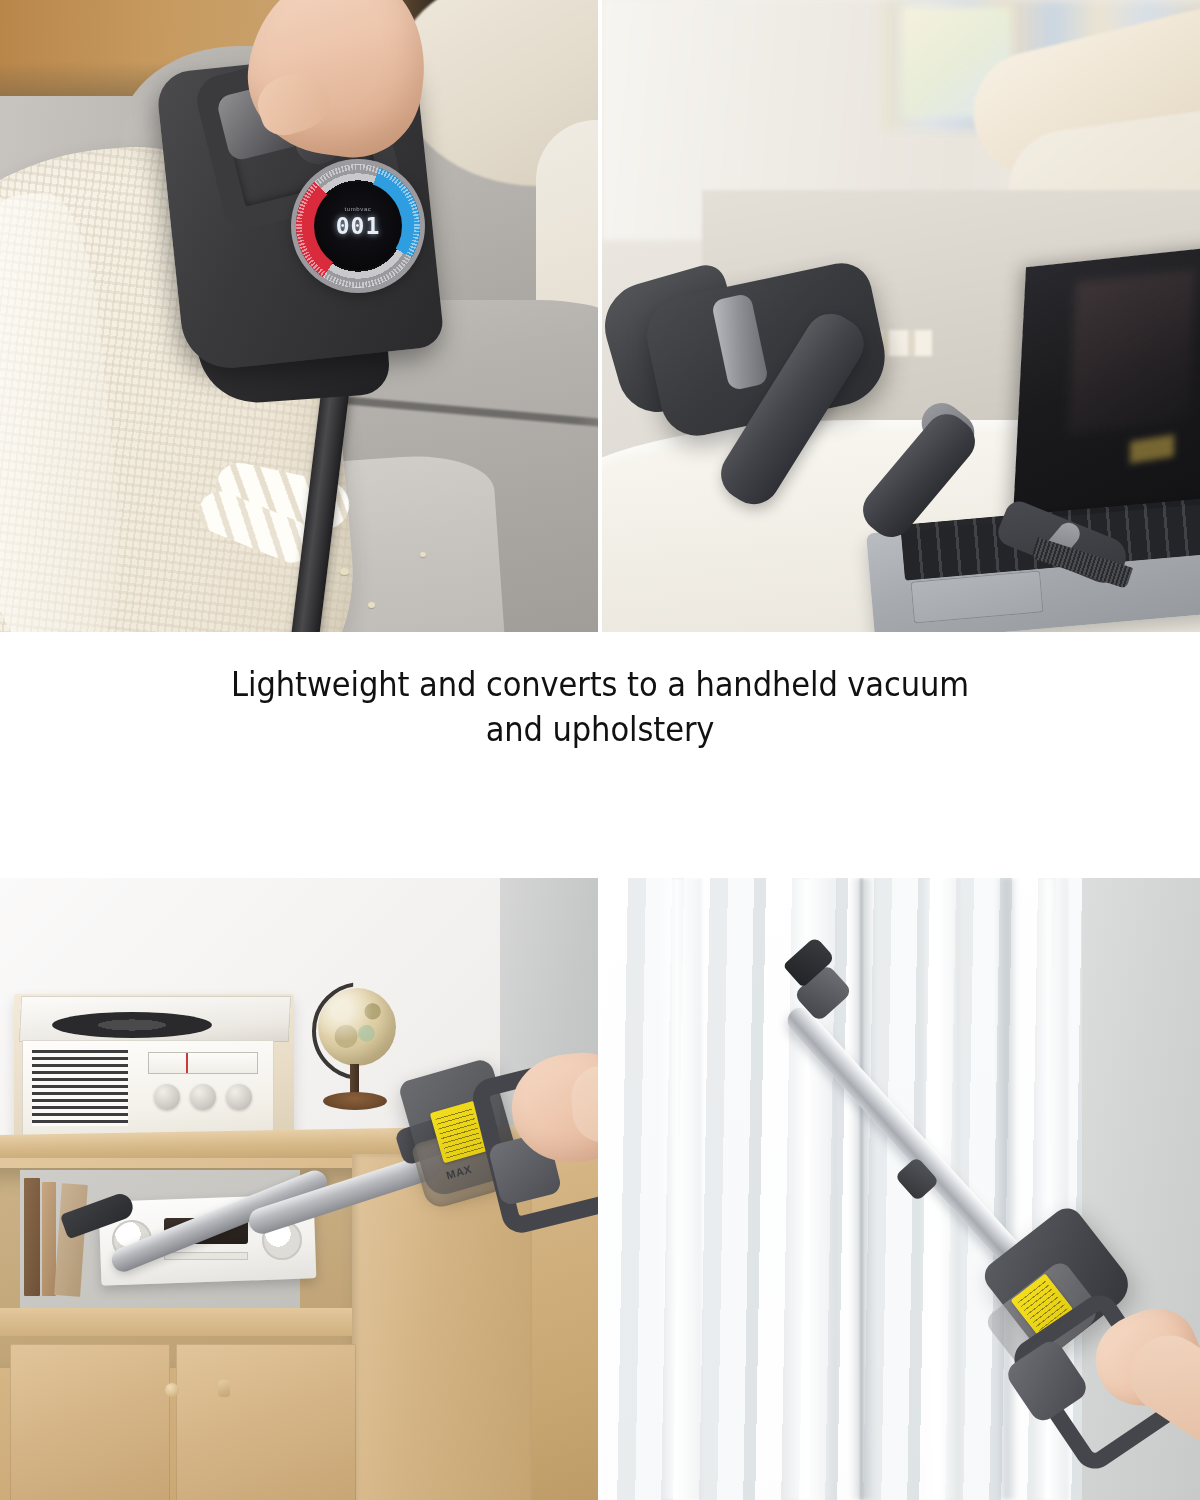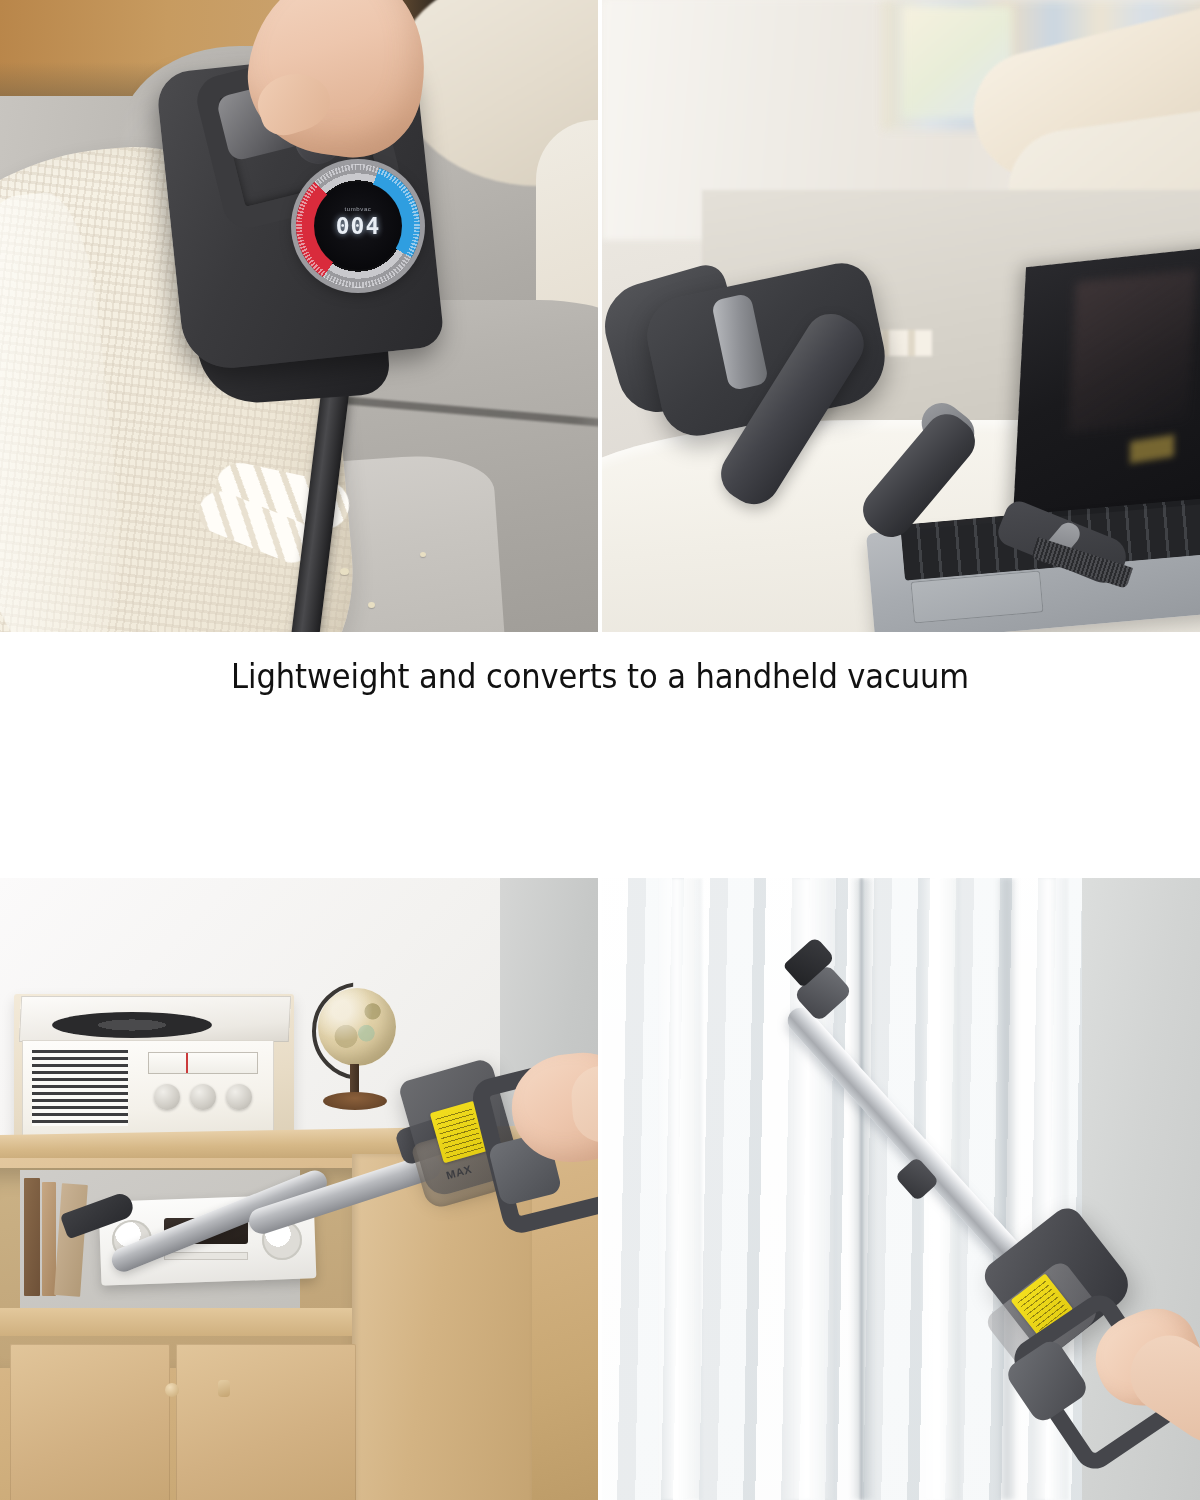--- a/index.html
+++ b/index.html
@@ -762,21 +762,21 @@
     text-align: center;
   }
   .subcopy {
     font-family: "DejaVu Sans Condensed", "DejaVu Sans", sans-serif;
     font-weight: 300;
     font-size: 34px;
     line-height: 45px;
     color: #111111;
     text-align: center;
     max-width: 960px;
-    margin: 8px;
+    margin: 16px;
     letter-spacing: -0.1px;
   }
   .subcopy .line { display: block; }
 </style>
 </head>
 <body>
 
 <div class="page">
 
   <div class="band band-top">
@@ -796,21 +796,21 @@
       <div class="p1-wand"></div>
       <div class="p1-nozzle"></div>
       <div class="p1-body"></div>
       <div class="p1-handle"></div>
       <div class="p1-handle-inner"></div>
       <div class="p1-trigger"></div>
       <div class="p1-powerbtn"></div>
       <div class="p1-dial">
         <div class="p1-dial-face">
           <span class="p1-dial-brand">tumbvac</span>
-          <span class="p1-dial-digits">004</span>
+          <span class="p1-dial-digits">001</span>
         </div>
       </div>
       <div class="p1-hand"></div>
       <div class="p1-thumb"></div>
       <div class="p1-crumb1"></div>
       <div class="p1-crumb2"></div>
       <div class="p1-crumb3"></div>
     </div>
 
     <div class="panel p2">
@@ -840,20 +840,21 @@
       <div class="p2-brush"></div>
       <div class="p2-arm-btn"></div>
       <div class="p2-brush-bristles"></div>
     </div>
 
   </div>
 
   <div class="text-band">
     <p class="subcopy">
       <span class="line">Lightweight and converts to a handheld vacuum</span>
+      <span class="line">and upholstery</span>
     </p>
   </div>
 
   <div class="band band-bottom">
 
     <div class="panel p3">
       <div class="p3-wall"></div>
       <div class="p3-wall-right"></div>
       <div class="p3-turntable-box"></div>
       <div class="p3-turntable-lid"></div>

